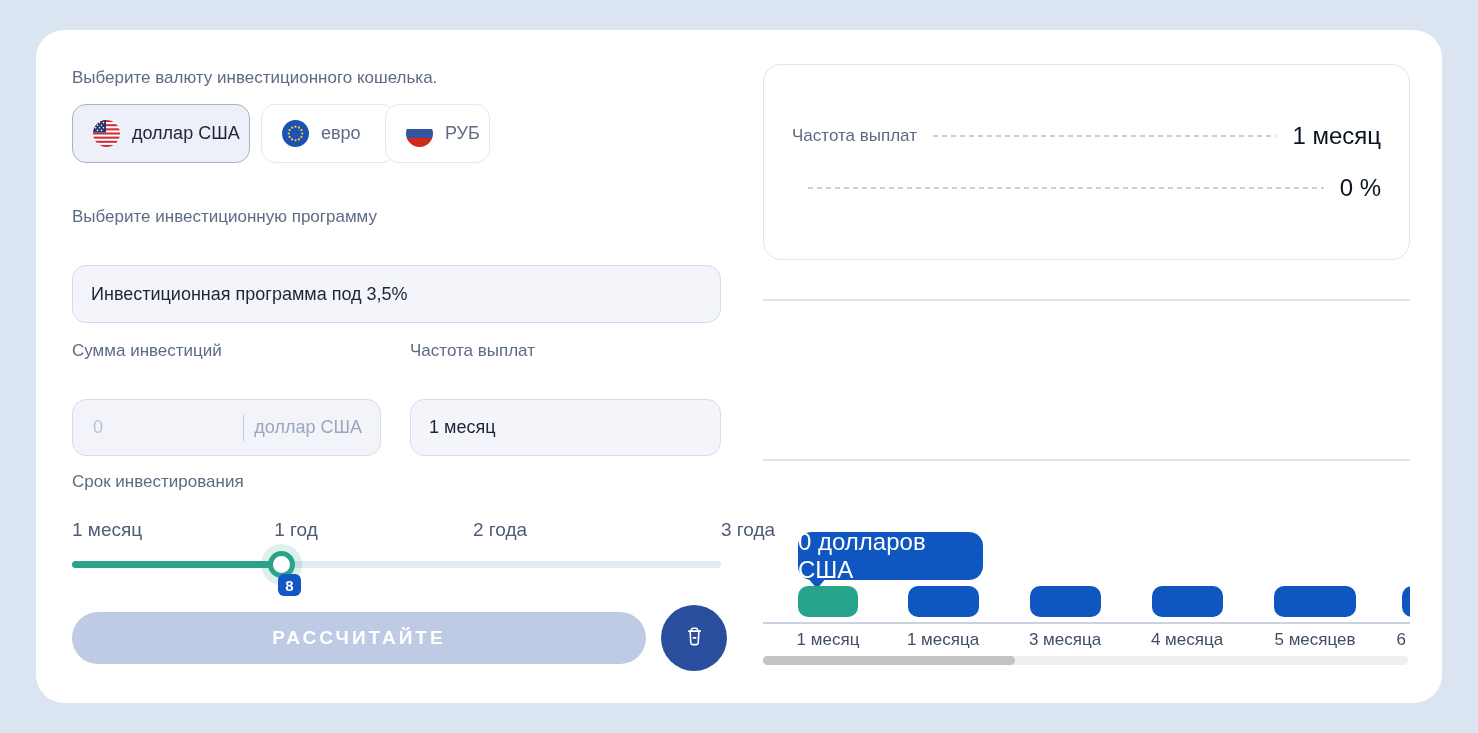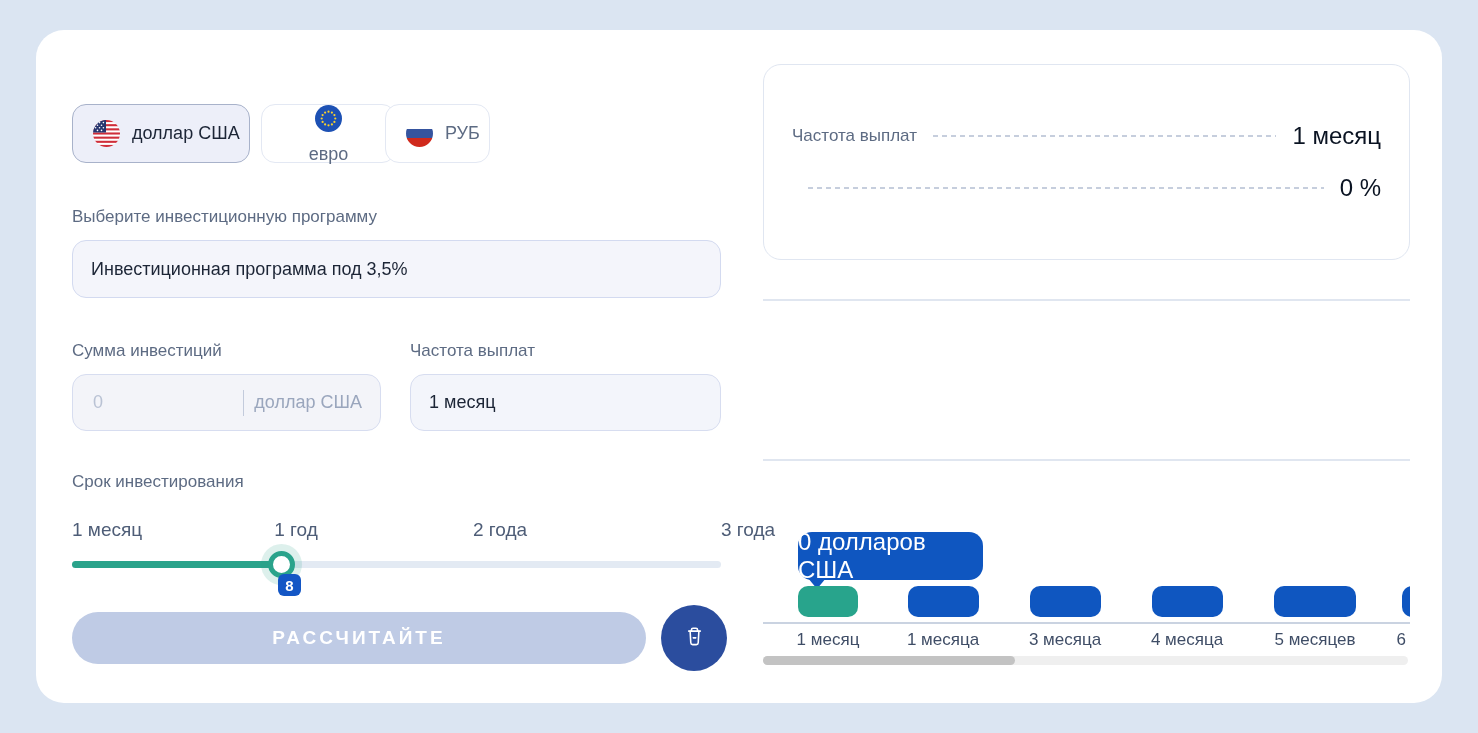--- a/index.html
+++ b/index.html
@@ -12,21 +12,21 @@
   
   .cur-btn{display:flex;align-items:center;gap:12px;height:59px;border-radius:14px;
            background:#fff;border:1.5px solid #e3e8f3;box-sizing:border-box;padding:0 20px;cursor:pointer;}
   .cur-btn.selected{background:#edeff9;border:1.5px solid #a8b2ca;}
   .cur-btn .lbl{font-size:18px;color:#5d6b83;white-space:nowrap;}
   .cur-btn.selected .lbl{color:#1c2536;}
   .flag{width:27px;height:27px;flex:0 0 27px;}
 
   
   .field{background:#f3f5fb;border:1.5px solid #d7ddf0;border-radius:14px;box-sizing:border-box;
-         display:flex;align-items:center;padding:0 18px;cursor:pointer;}
+         display:flex;align-items:center;padding:0 18px;cursor:pointer;margin-top:25px;}
   .field .val{font-size:18px;color:#1c2536;}
   .amount-input{flex:1;border:none;outline:none;background:transparent;font-size:18px;color:#1c2536;
                 font-family:"Liberation Sans",sans-serif;min-width:0;}
   .amount-input::placeholder{color:#b9c2d4;}
   .suffix-div{width:1.5px;height:26px;background:#c3cbdc;margin:0 10px 0 6px;}
   .suffix{font-size:18px;color:#9aa6bd;white-space:nowrap;}
 
   
   .tick{font-size:19px;color:#4e5d77;white-space:nowrap;}
   .track{height:7px;border-radius:4px;background:#e3eaf3;}
@@ -64,20 +64,21 @@
   .cat{position:absolute;transform:translateX(-50%);font-size:17px;color:#3f4d66;white-space:nowrap;}
   .scroll-track{height:9px;border-radius:5px;background:#efefef;cursor:pointer;}
   .scroll-thumb{position:absolute;height:9px;border-radius:5px;background:#c3c3c3;cursor:grab;}
 </style>
 </head>
 <body>
 
 <div class="canvas">
   <div class="card">
 
+    <div class="abs sec-label" style="left:36px;top:38px;">Выберите валюту инвестиционного кошелька.</div>
 
     <div class="abs cur-btn selected" style="left:36px;top:74px;width:178px;">
       <span class="flag">
         <svg width="27" height="27" viewBox="0 0 27 27">
           <clipPath id="cus">
               <circle cx="13.5" cy="13.5" r="13.5"></circle>
             </clipPath>
           <g clip-path="url(#cus)">
             <rect width="27" height="27" fill="#ffffff"></rect>
             <rect y="0" width="27" height="2.08" fill="#cf2e3a"></rect>
@@ -99,21 +100,21 @@
                 <circle cx="10.4" cy="7.8" r=".8"></circle>
               <circle cx="4.5" cy="10.4" r=".8"></circle>
                 <circle cx="8.5" cy="10.4" r=".8"></circle>
             </g>
           </g>
         </svg>
       </span>
       <span class="lbl">доллар США</span>
     </div>
 
-    <div class="abs cur-btn" style="left:225px;top:74px;width:135px;flex-direction:column;">
+    <div class="abs cur-btn" style="left:225px;top:74px;width:135px;">
       <span class="flag">
         <svg width="27" height="27" viewBox="0 0 27 27">
           <circle cx="13.5" cy="13.5" r="13.5" fill="#1d51b4"></circle>
           <g fill="#f8d12e">
             <circle cx="13.5" cy="6.7" r="1.1"></circle>
               <circle cx="16.9" cy="7.6" r="1.1"></circle>
               <circle cx="19.4" cy="10.1" r="1.1"></circle>
             <circle cx="20.3" cy="13.5" r="1.1"></circle>
               <circle cx="19.4" cy="16.9" r="1.1"></circle>
               <circle cx="16.9" cy="19.4" r="1.1"></circle>

